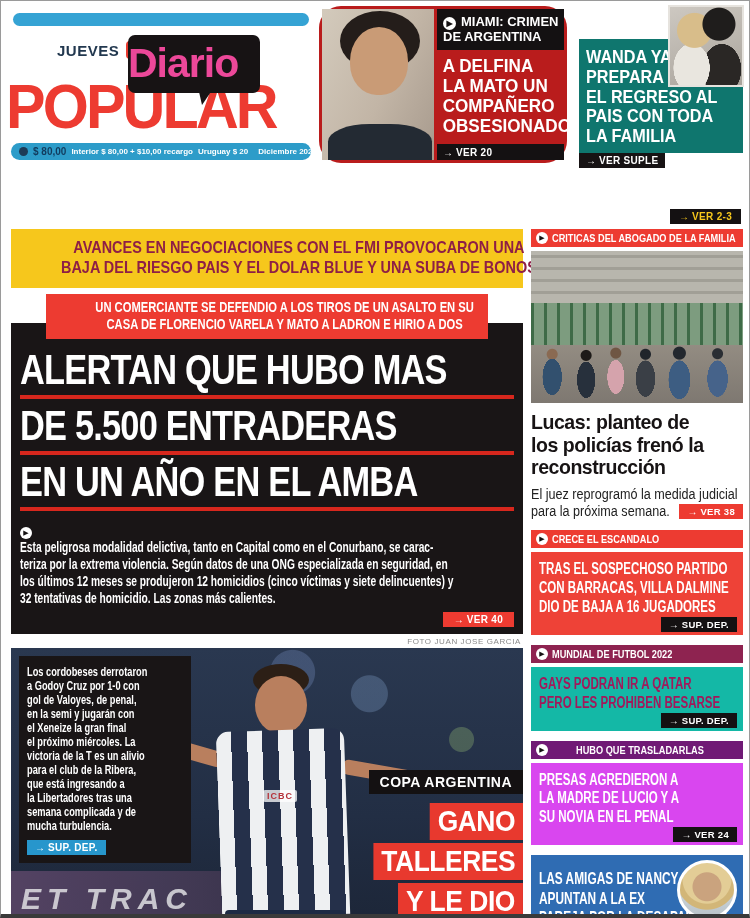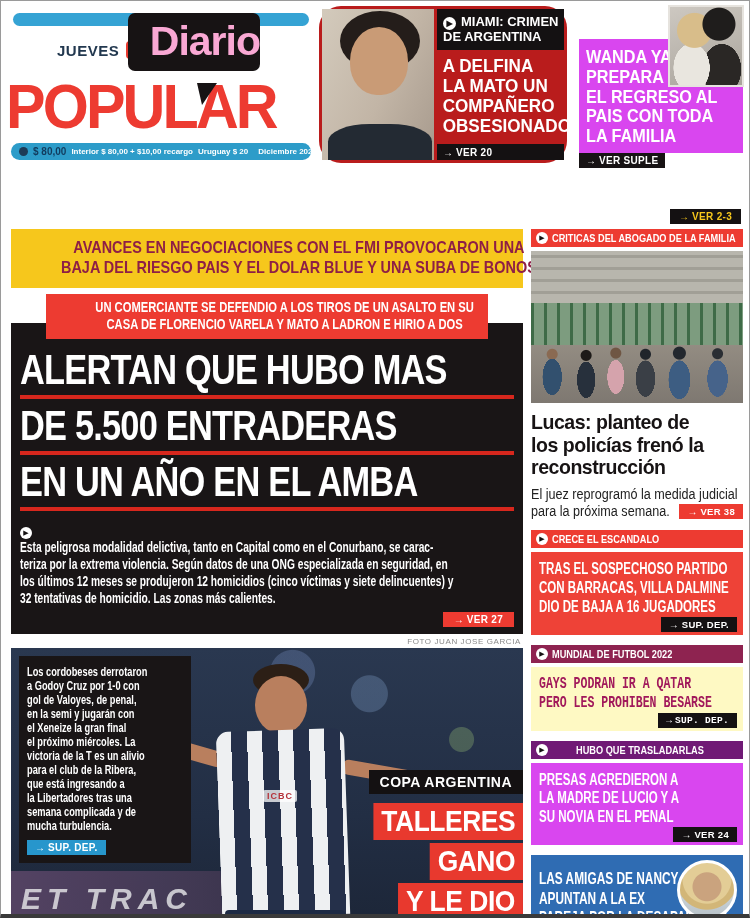--- a/index.html
+++ b/index.html
@@ -7,22 +7,22 @@
   #page { position:relative; width:750px; height:918px; background:#fff; margin:0 auto;
           border:1px solid #9a9a9a; border-bottom:4px solid #3a3a3a; overflow:hidden; }
 
   
   .blue-bar { position:absolute; left:12px; top:12px; width:296px; height:13px;
               background:#35a3d4; border-radius:7px; }
   .jueves-row { position:absolute; left:56px; top:40px; display:flex; align-items:center; gap:7px; }
   .jueves-label { font-size:15px; font-weight:900; color:#22384f; letter-spacing:.5px; }
   .date-chip { background:#e8392e; color:#fff; font-size:14px; font-weight:900;
                padding:1px 7px; border-radius:4px; }
-  .diario-bubble { position:absolute; left:127px; top:12px; width:132px; height:58px;
-                   background:#171314; border-radius:7px; color:#f9a8d4; text-align:right;
+  .diario-bubble { position:absolute; left:127px; top:34px; width:132px; height:58px;
+                   background:#171314; border-radius:7px; color:#ec4899; text-align:left;
                    font-size:41px; font-weight:900; line-height:56px; letter-spacing:-1px; z-index:2; }
   .diario-tail { position:absolute; left:196px; top:82px; width:0; height:0;
                  border-top:22px solid #171314; border-left:5px solid transparent;
                  border-right:15px solid transparent; z-index:1; }
   .popular { position:absolute; left:5px; top:74px; font-size:63px; font-weight:900; color:#ed3b31;
              letter-spacing:-3px; line-height:1; transform:scaleX(.94); transform-origin:0 0; }
   .price-bar { position:absolute; left:10px; top:142px; width:300px; height:17px;
                background:#2d9cc9; border-radius:9px; display:flex; align-items:center;
                gap:5px; padding:0 8px; white-space:nowrap; overflow:hidden; }
   .price-dot { width:9px; height:9px; border-radius:50%; background:#1d3b57; flex:0 0 auto; }
@@ -43,21 +43,21 @@
             background:#232a33; }
   .delfina-right { flex:1; display:flex; flex-direction:column; min-width:0; }
   .delfina-kicker { background:#141112; color:#fff; padding:6px 6px 5px; font-size:13px;
                     font-weight:900; line-height:1.12; white-space:pre; }
   .delfina-headline { flex:1; padding:6px 6px 0; color:#fff; font-size:18px; font-weight:900;
                       line-height:1.12; white-space:pre; transform:scaleX(.95); transform-origin:0 0; }
   .delfina-tagrow { background:#141112; height:16px; display:flex; align-items:center; padding:0 6px; }
 
   
   .wanda-box { position:absolute; left:578px; top:38px; width:164px; height:114px;
-               background:#d946ef; color:#fff; padding:9px 7px; }
+               background:#0f766e; color:#fff; padding:9px 7px; }
   .wanda-text { display:inline-block; font-size:18px; font-weight:900; line-height:1.1;
                 white-space:pre; transform:scaleX(.9); transform-origin:0 0; }
   .wanda-photo { position:absolute; right:5px; top:4px; width:76px; height:82px; z-index:3;
                  border:2px solid #e6e3de;
                  background:
                    radial-gradient(circle at 68% 22%, #1f1d1c 0 16px, transparent 17px),
                    radial-gradient(circle at 34% 30%, #d8bd8a 0 17px, transparent 18px),
                    radial-gradient(ellipse 30px 40px at 30% 78%, #e9e6df 0 60%, transparent 61%),
                    radial-gradient(ellipse 32px 42px at 72% 80%, #2a2725 0 60%, transparent 61%),
                    linear-gradient(160deg,#cdc8c1,#a9a49c); }
@@ -175,21 +175,21 @@
                  letter-spacing:-.5px; margin:0 0 7px; }
   .sb-body { position:relative; margin-bottom:10px; }
   .sb-body-text { font-size:14px; color:#222; line-height:1.22; white-space:pre;
                   display:inline-block; transform:scaleX(.9); transform-origin:0 0; }
   .sb-body .sb-tag { position:absolute; right:0; bottom:1px; }
   .sb-tag { background:#141112; color:#fff; padding:2px 8px; display:inline-flex;
             align-items:center; }
   .sb-tag.red { background:#ed3b31; }
   .sb-tag .tag-text { font-size:9.5px; }
   .sb-box { margin:4px 0 10px; padding:8px 8px 18px; position:relative; }
-  .box-red { background:#ee4237; } .box-beige { background:#fef9c3;font-family:Liberation Mono, monospace; }
+  .box-red { background:#ee4237; } .box-beige { background:#14b8a6; }
   .box-mag { background:#d946ef; } .box-blue { background:#2f6cb3; }
   .sb-box-text { display:inline-block; font-size:16px; font-weight:900; line-height:1.18;
                  white-space:pre; transform:scaleX(.72); transform-origin:0 0; color:#fff; }
   .box-beige .sb-box-text { color:#a1195b; }
   .sb-box .sb-tag { position:absolute; right:6px; bottom:3px; }
   .nancy-circle { position:absolute; right:6px; top:5px; width:60px; height:60px; border-radius:50%;
                   border:3px solid #fff; z-index:2;
                   background:
                     radial-gradient(circle at 50% 44%, #caa37e 0 14px, transparent 15px),
                     radial-gradient(circle at 50% 30%, #e3cd96 0 24px, #d2b678 25px 30px, transparent 31px),
@@ -283,21 +283,21 @@
       <div class="hl-line">EN UN AÑO EN EL AMBA</div>
       <div class="hl-rule"></div>
       <div class="main-body">
         <span class="play"></span><span class="main-body-text">Esta peligrosa modalidad delictiva, tanto en Capital como en el Conurbano, se carac-
 teriza por la extrema violencia. Según datos de una ONG especializada en seguridad, en
 los últimos 12 meses se produjeron 12 homicidios (cinco víctimas y siete delincuentes) y
 32 tentativas de homicidio. Las zonas más calientes.</span>
       </div>
       <div class="main-tag">
         <span class="arrow">→</span>
-        <span class="tag-text">VER 27</span>
+        <span class="tag-text">VER 40</span>
       </div>
     </div>
 
     <div class="credit">FOTO JUAN JOSE GARCIA</div>
 
     <div class="soccer">
       <div class="board">
         <span class="board-text">ET TRAC</span>
       </div>
       <div class="p-hair"></div>
@@ -322,22 +322,22 @@
 semana complicada y de
 mucha turbulencia.</span><br>
         <span class="note-tag">
             <span class="arrow">→</span>
             <span class="tag-text">SUP. DEP.</span>
           </span>
       </div>
 
       <div class="copa">COPA ARGENTINA</div>
       <div class="gano">
+        <div class="gano-line"><span>GANO</span></div>
         <div class="gano-line"><span>TALLERES</span></div>
-        <div class="gano-line"><span>GANO</span></div>
         <div class="gano-line"><span>Y LE DIO</span></div>
 
       </div>
     </div>
   </div>
 
   <div class="right-col">
 
     <div class="sb-kicker bg-red">
       <span class="play"></span>

